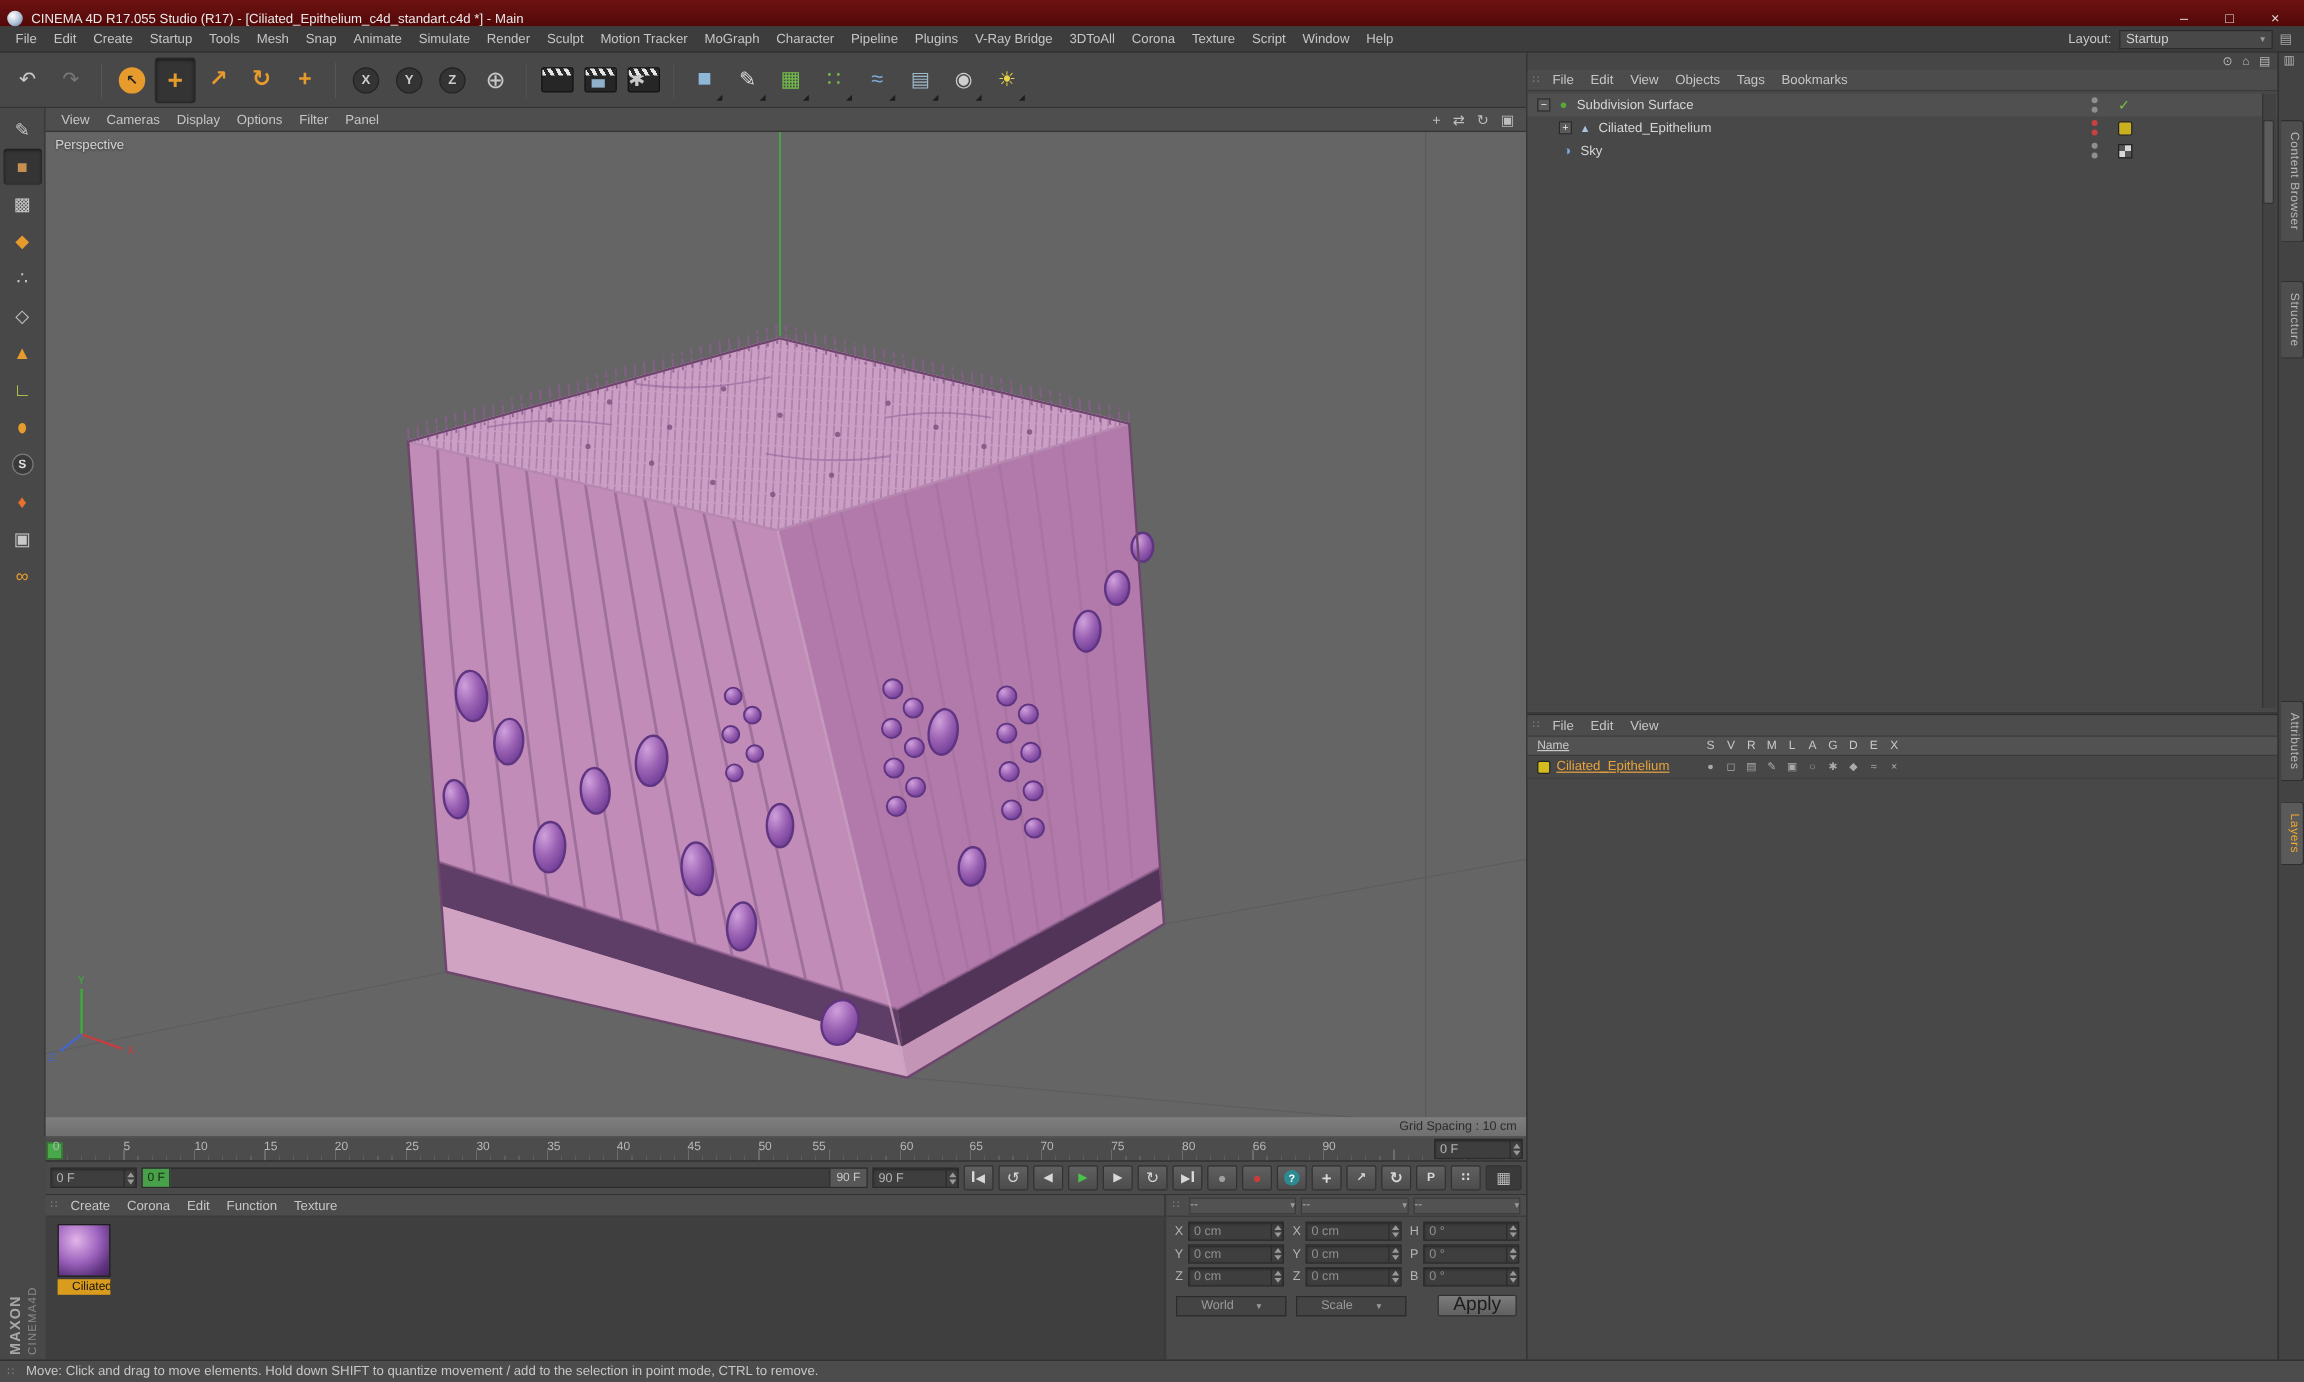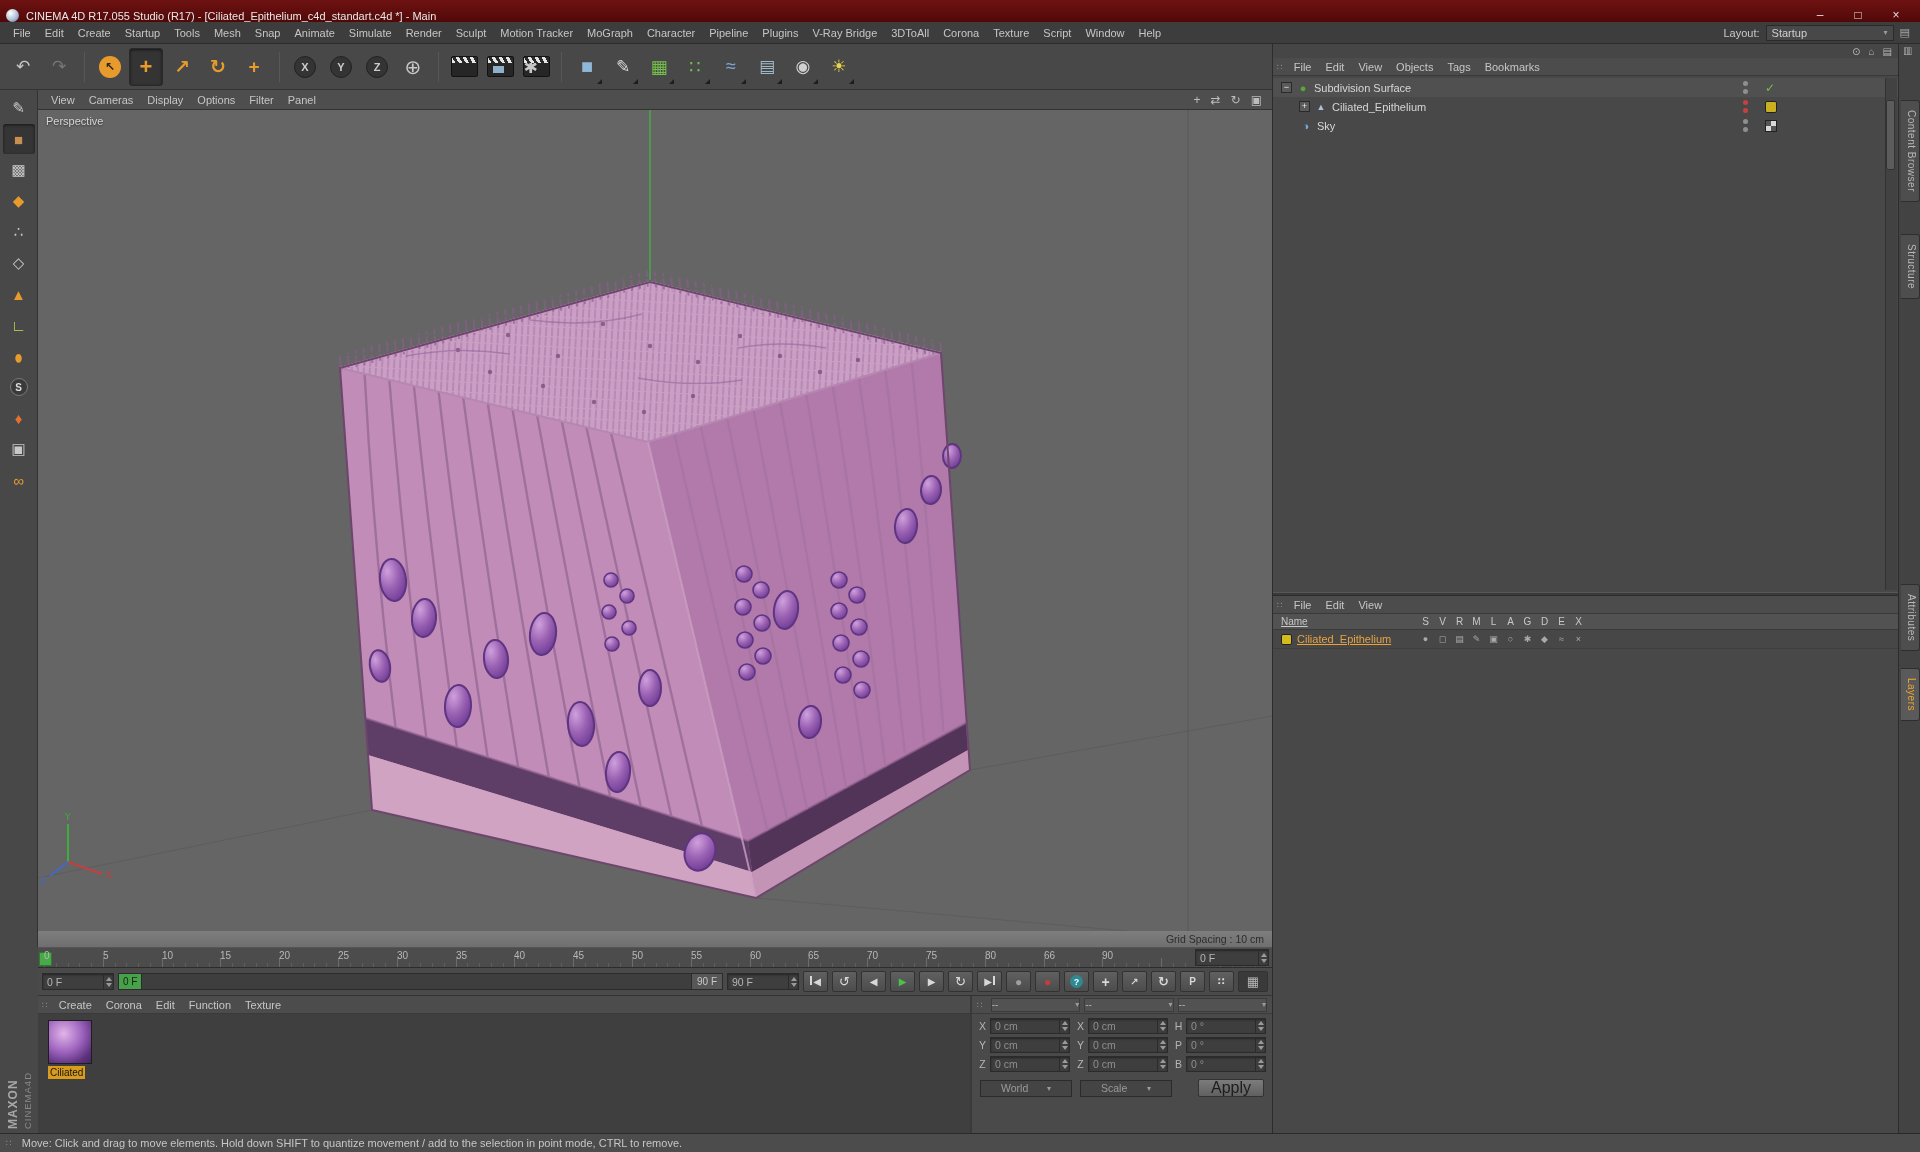--- a/index.html
+++ b/index.html
@@ -114,21 +114,21 @@
   #bottom-row{height:137px;margin-left:38px;display:flex;}
   #mat-panel{flex:1;display:flex;flex-direction:column;border-right:2px solid #3a3a3a;}
   .panel-menu{height:18px;background:#4c4c4c;border-bottom:1px solid #3a3a3a;display:flex;
     align-items:center;padding:0 4px;color:#c6c6c6;}
   .panel-menu .mi{padding:2px 7px;}
   .handle{color:#8a8a8a;font-size:9px;letter-spacing:1px;margin-right:3px;}
   #mat-body{flex:1;background:#3f3f3f;padding:6px 0 0 10px;}
   .mat-thumb{width:44px;height:44px;border:1px solid #1e1e1e;
     background:radial-gradient(circle at 35% 30%,#e2b5e8 0%,#a066c0 45%,#5f3380 78%,#462463 100%);}
   .mat-label{display:inline-block;margin-top:2px;background:#d99c1c;color:#141414;font-size:10px;
-    padding:1px 2px;max-width:44px;overflow:hidden;white-space:nowrap;}
+    padding:1px 12px;max-width:44px;overflow:hidden;white-space:nowrap;}
   #coord-panel{width:300px;background:#4a4a4a;display:flex;flex-direction:column;}
   .coord-head{display:flex;align-items:center;gap:4px;height:18px;background:#4c4c4c;
     border-bottom:1px solid #3a3a3a;padding:0 5px;}
   .ch-dd{flex:1;height:14px;background:#525252;border:1px solid #3b3b3b;display:flex;
     align-items:center;justify-content:center;color:#b0b0b0;font-size:10px;gap:4px;}
   .coord-grid{display:grid;grid-template-columns:1fr 1fr 1fr;gap:3px 6px;padding:4px 6px 2px 6px;}
   .c-cell{display:flex;align-items:center;gap:3px;}
   .c-lab{width:9px;color:#b5b5b5;font-size:10.5px;text-align:center;}
   .c-cell .num-field{flex:1;height:16px;}
   .c-cell .val{color:#8f8f8f;}
@@ -536,21 +536,21 @@
     <span class="tick" style="left:65px">5</span>
     <span class="tick" style="left:124px">10</span>
     <span class="tick" style="left:182px">15</span>
     <span class="tick" style="left:241px">20</span>
     <span class="tick" style="left:300px">25</span>
     <span class="tick" style="left:359px">30</span>
     <span class="tick" style="left:418px">35</span>
     <span class="tick" style="left:476px">40</span>
     <span class="tick" style="left:535px">45</span>
     <span class="tick" style="left:594px">50</span>
-    <span class="tick" style="left:653px">55</span>
+    <span class="tick" style="left:639px">55</span>
     <span class="tick" style="left:712px">60</span>
     <span class="tick" style="left:770px">65</span>
     <span class="tick" style="left:829px">70</span>
     <span class="tick" style="left:888px">75</span>
     <span class="tick" style="left:947px">80</span>
     <span class="tick" style="left:1006px">66</span>
     <span class="tick" style="left:1064px">90</span>
     <div class="num-field" id="ruler-field">
       <span class="val">0 F</span>
       <span class="spin">

